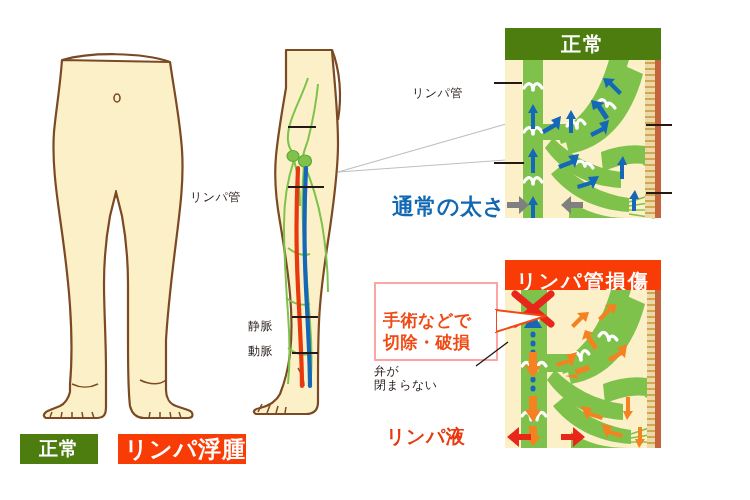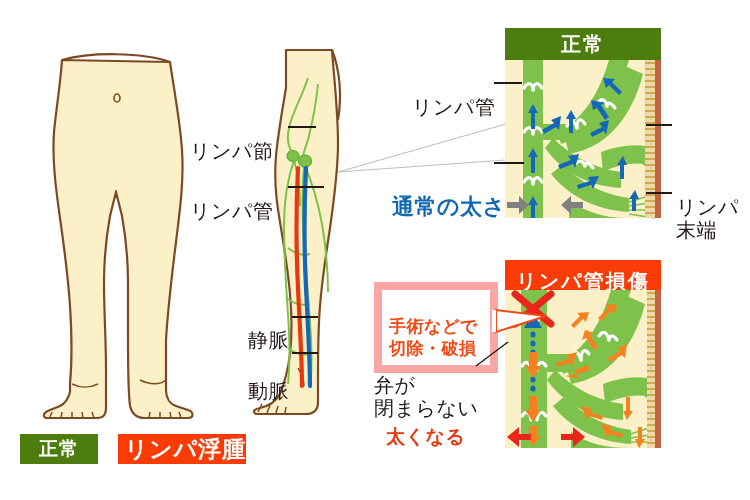--- a/index.html
+++ b/index.html
@@ -16,21 +16,21 @@
   }
   #stage {
     position: relative;
     width: 750px;
     height: 500px;
   }
   .abs { position: absolute; }
 
   
   .lbl {
-    font-size: 20px;
+    font-size: 12px;
     color: #231815;
     line-height: 1.18;
     white-space: pre-line;
     letter-spacing: 0.5px;
   }
 
   
   .leader {
     background: #231815;
     height: 1.5px;
@@ -68,21 +68,21 @@
   }
   .emph-red {
     color: #E8380D;
     font-weight: bold;
     font-size: 19px;
     letter-spacing: 0.5px;
   }
 
   
   .callout {
-    border: 8px solid #fca5a5;
+    border: 2px solid #fca5a5;
     background: #ffffff;
     color: #F04A14;
     font-weight: bold;
     font-size: 17px;
     line-height: 1.25;
     padding: 5px 7px 6px 7px;
     white-space: pre-line;
     box-sizing: border-box;
     letter-spacing: 0.5px;
   }
@@ -176,36 +176,33 @@
     </g>
 
     <ellipse cx="41" cy="108" rx="6" ry="5.5" fill="#7FC24B" stroke="#5FA832" stroke-width="1.2"></ellipse>
     <ellipse cx="53" cy="113" rx="6.5" ry="6" fill="#7FC24B" stroke="#5FA832" stroke-width="1.2"></ellipse>
 
     <path d="M46 120 C44 160 44 200 46 240 C48 280 50 314 50 338" fill="none" stroke="#E8380D" stroke-width="4.2" stroke-linecap="round"></path>
 
     <path d="M54 120 C52 160 52 200 54 240 C56 280 58 314 58 338" fill="none" stroke="#1568B8" stroke-width="4.2" stroke-linecap="round"></path>
   </svg>
 
-  <div class="abs lbl" style="left:190px; top:116px;">
-    <span>リンパ節</span>
-  </div>
   <div class="abs leader" style="left:288px; top:126px; width:28px;"></div>
 
   <div class="abs lbl" style="left:190px; top:176px;">
     <span>リンパ管</span>
   </div>
   <div class="abs leader" style="left:288px; top:186px; width:36px;"></div>
 
   <div class="abs lbl" style="left:248px; top:306px;font-family:Liberation Mono, monospace;">
     <span>静脈</span>
   </div>
   <div class="abs leader" style="left:292px; top:316px; width:26px;"></div>
 
-  <div class="abs lbl" style="left:248px; top:356px;">
+  <div class="abs lbl" style="left:248px; top:330px;">
     <span>動脈</span>
   </div>
   <div class="abs leader" style="left:292px; top:352px; width:26px;"></div>
 
   <svg class="abs" style="left:330px; top:120px;" width="180" height="110" viewBox="0 0 180 110">
     <path d="M8 52 L176 4" fill="none" stroke="#BFBFBF" stroke-width="1.2"></path>
     <path d="M8 52 L176 40" fill="none" stroke="#BFBFBF" stroke-width="1.2"></path>
   </svg>
 
   <div class="abs panel-head chip-blue" style="left:505px; top:28px; width:156px; height:32px;">
@@ -311,24 +308,20 @@
   <div class="abs leader" style="left:494px; top:82px; width:28px;"></div>
 
   <div class="abs leader" style="left:494px; top:162px; width:30px;"></div>
 
   <div class="abs emph-blue" style="left:392px; top:192px;">
     <span>通常の太さ</span>
   </div>
 
   <div class="abs leader" style="left:646px; top:124px; width:26px;"></div>
 
-  <div class="abs lbl" style="left:676px; top:172px;">
-    <span>リンパ
-末端</span>
-  </div>
   <div class="abs leader" style="left:646px; top:192px; width:26px;"></div>
 
   <div class="abs panel-head chip-red" style="left:505px; top:260px; width:156px; height:42px;">
     <span>リンパ管損傷</span>
   </div>
 
   <svg class="abs" style="left:505px; top:290px;" width="156" height="158" viewBox="0 0 156 158">
     <rect x="0" y="0" width="156" height="158" fill="#FCF0C8"></rect>
 
     <rect x="16" y="0" width="26" height="158" fill="#7FC24B"></rect>
@@ -443,16 +436,16 @@
 
   <div class="abs lbl" style="left:374px; top:350px;">
     <span>弁が
 閉まらない</span>
   </div>
   <svg class="abs" style="left:474px; top:340px;" width="40" height="30" viewBox="0 0 40 30">
     <path d="M2 26 L34 2" stroke="#231815" stroke-width="1.4" fill="none"></path>
   </svg>
 
   <div class="abs emph-red" style="left:386px; top:424px;">
-    <span>太くなる</span>
+    <span>リンパ液</span>
   </div>
 
 </div>
 
 </body></html>

